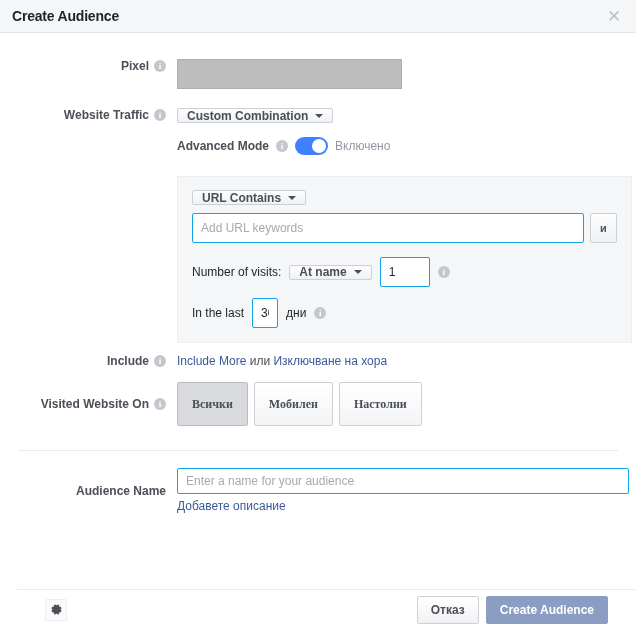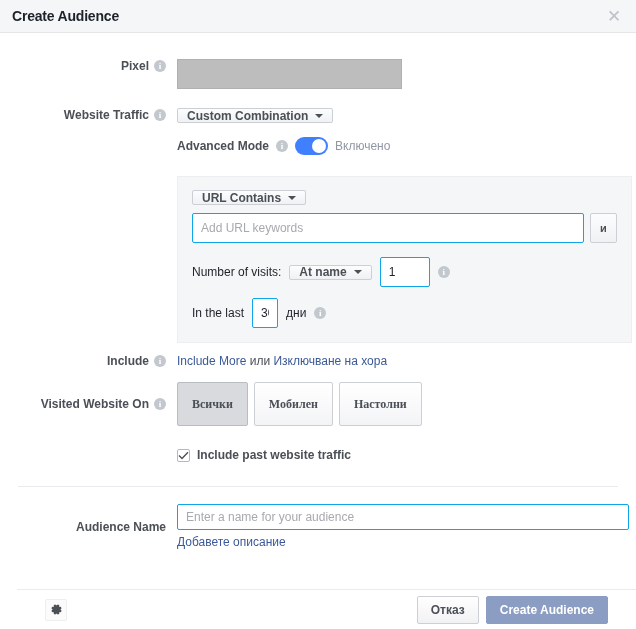--- a/index.html
+++ b/index.html
@@ -493,33 +493,20 @@
       </div>
       <div class="form-field">
         <div class="device-group">
           <div class="device-btn selected">Всички</div>
           <div class="device-btn">Мобилен</div>
           <div class="device-btn">Настолни</div>
         </div>
       </div>
     </div>
 
-    <div class="form-row" style="margin-top:22px;">
-      <div class="form-label"></div>
-      <div class="form-field">
-        <div class="checkbox-row">
-          <span class="checkbox">
-            <svg width="11" height="9" viewBox="0 0 11 9">
-              <path d="M1 4.6 L4 7.4 L10 1.2" stroke="#4b4f56" stroke-width="1.4" fill="none"></path>
-            </svg>
-          </span>
-          <span class="checkbox-label">Include past website traffic</span>
-        </div>
-      </div>
-    </div>
 
     <div class="divider" style="margin-top:24px;"></div>
 
     <div class="form-row" style="margin-top:17px; align-items:center;">
       <div class="form-label">
         <span class="label-inner">
           <span>Audience Name</span>
         </span>
       </div>
       <div class="form-field">

